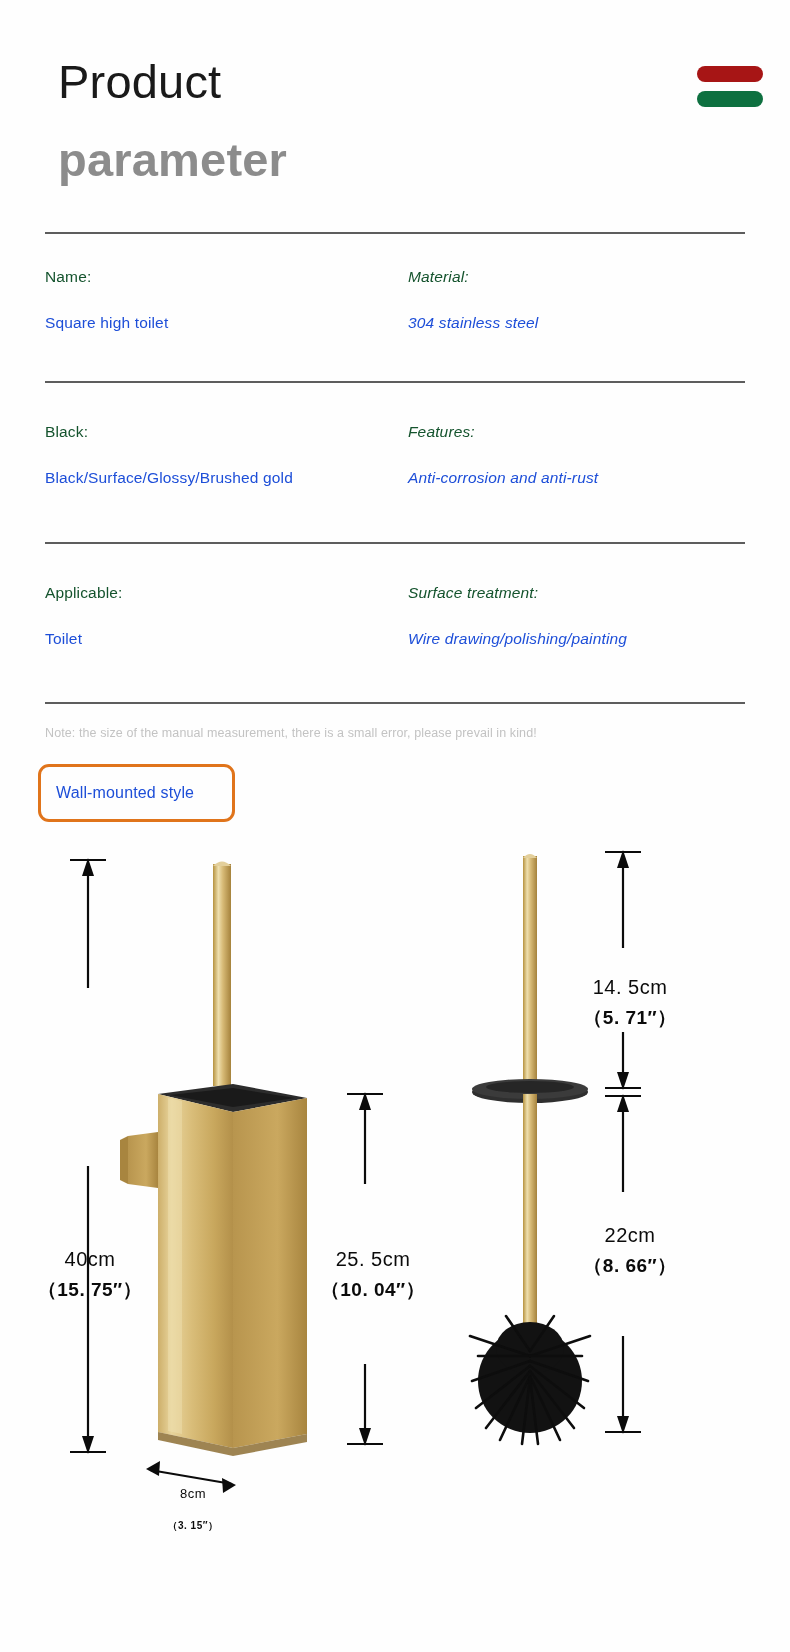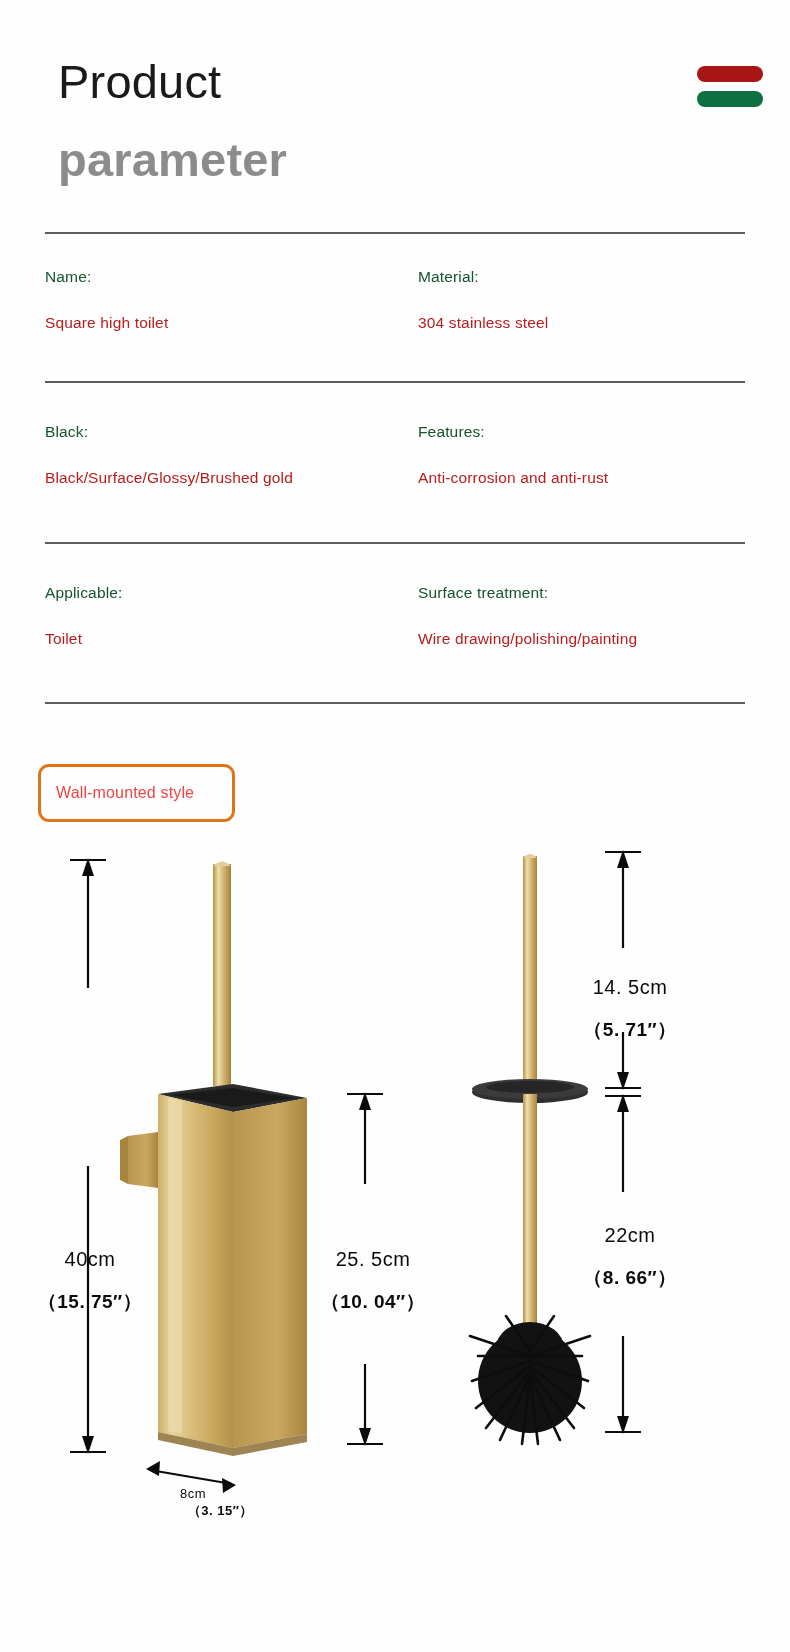--- a/index.html
+++ b/index.html
@@ -36,62 +36,62 @@
   .d2{top:542px;}
   .d3{top:702px;}
 
   .spec-row{position:absolute;left:0;width:790px;}
   .r0{top:268px;}
   .r1{top:423px;}
   .r2{top:584px;}
 
   .cell{position:absolute;}
   .cell-left{left:45px;}
-  .cell-right{left:418px;}
+  .cell-right{left:408px;font-style:italic;}
   .spec-label{
     font-size:15.5px;color:#14532d;font-weight:400;
     letter-spacing:.15px;white-space:nowrap;
   }
   .spec-value{
     margin-top:28px;
-    font-size:15.5px;color:#b91c1c;font-weight:400;
+    font-size:15.5px;color:#1d4ed8;font-weight:400;
     letter-spacing:.15px;white-space:nowrap;
   }
 
   
   .note{
     position:absolute;left:45px;top:726px;
     font-size:12.5px;color:#c3c3c3;letter-spacing:.1px;
     white-space:nowrap;
   }
 
   
   .badge{
     position:absolute;left:38px;top:764px;
     width:197px;height:58px;
     border:3px solid #e0741b;border-radius:11px;
     box-sizing:border-box;
     display:flex;align-items:center;
   }
   .badge-label{
     margin-left:15px;
-    font-size:16px;color:#ef4444;letter-spacing:.15px;white-space:nowrap;
+    font-size:16px;color:#1d4ed8;letter-spacing:.15px;white-space:nowrap;
   }
 
   
   .diagram{position:absolute;left:0;top:836px;width:790px;height:816px;}
   .dim-text{
     position:absolute;text-align:center;color:#0b0b0b;
     font-family:"Liberation Sans", sans-serif;
     white-space:nowrap;
   }
   .dim-cm{font-size:20px;font-weight:normal;letter-spacing:.5px;}
-  .dim-in{font-size:19px;font-weight:bold;letter-spacing:.5px;margin-top:18px;}
+  .dim-in{font-size:19px;font-weight:bold;letter-spacing:.5px;margin-top:6px;}
   .dim-small .dim-cm{font-size:13px;}
-  .dim-small .dim-in{font-size:13px;margin-top:1px;text-align:right;}
+  .dim-small .dim-in{font-size:10px;margin-top:18px;}
 </style>
 </head>
 <body>
 
 <div class="page">
 
   <div class="header">
     <div class="title-main">Product</div>
     <div class="title-sub">parameter</div>
     <div class="pills">
@@ -131,20 +131,21 @@
     <div class="cell cell-left">
       <div class="spec-label">Applicable:</div>
       <div class="spec-value">Toilet</div>
     </div>
     <div class="cell cell-right">
       <div class="spec-label">Surface treatment:</div>
       <div class="spec-value">Wire drawing/polishing/painting</div>
     </div>
   </div>
 
+  <div class="note">Note: the size of the manual measurement, there is a small error, please prevail in kind!</div>
 
   <div class="badge">
     <span class="badge-label">Wall-mounted style</span>
   </div>
 
   <div class="diagram">
 
     <svg width="790" height="816" viewBox="0 0 790 816">
       <defs>
         <linearGradient id="goldBody" x1="0" y1="0" x2="1" y2="0">

